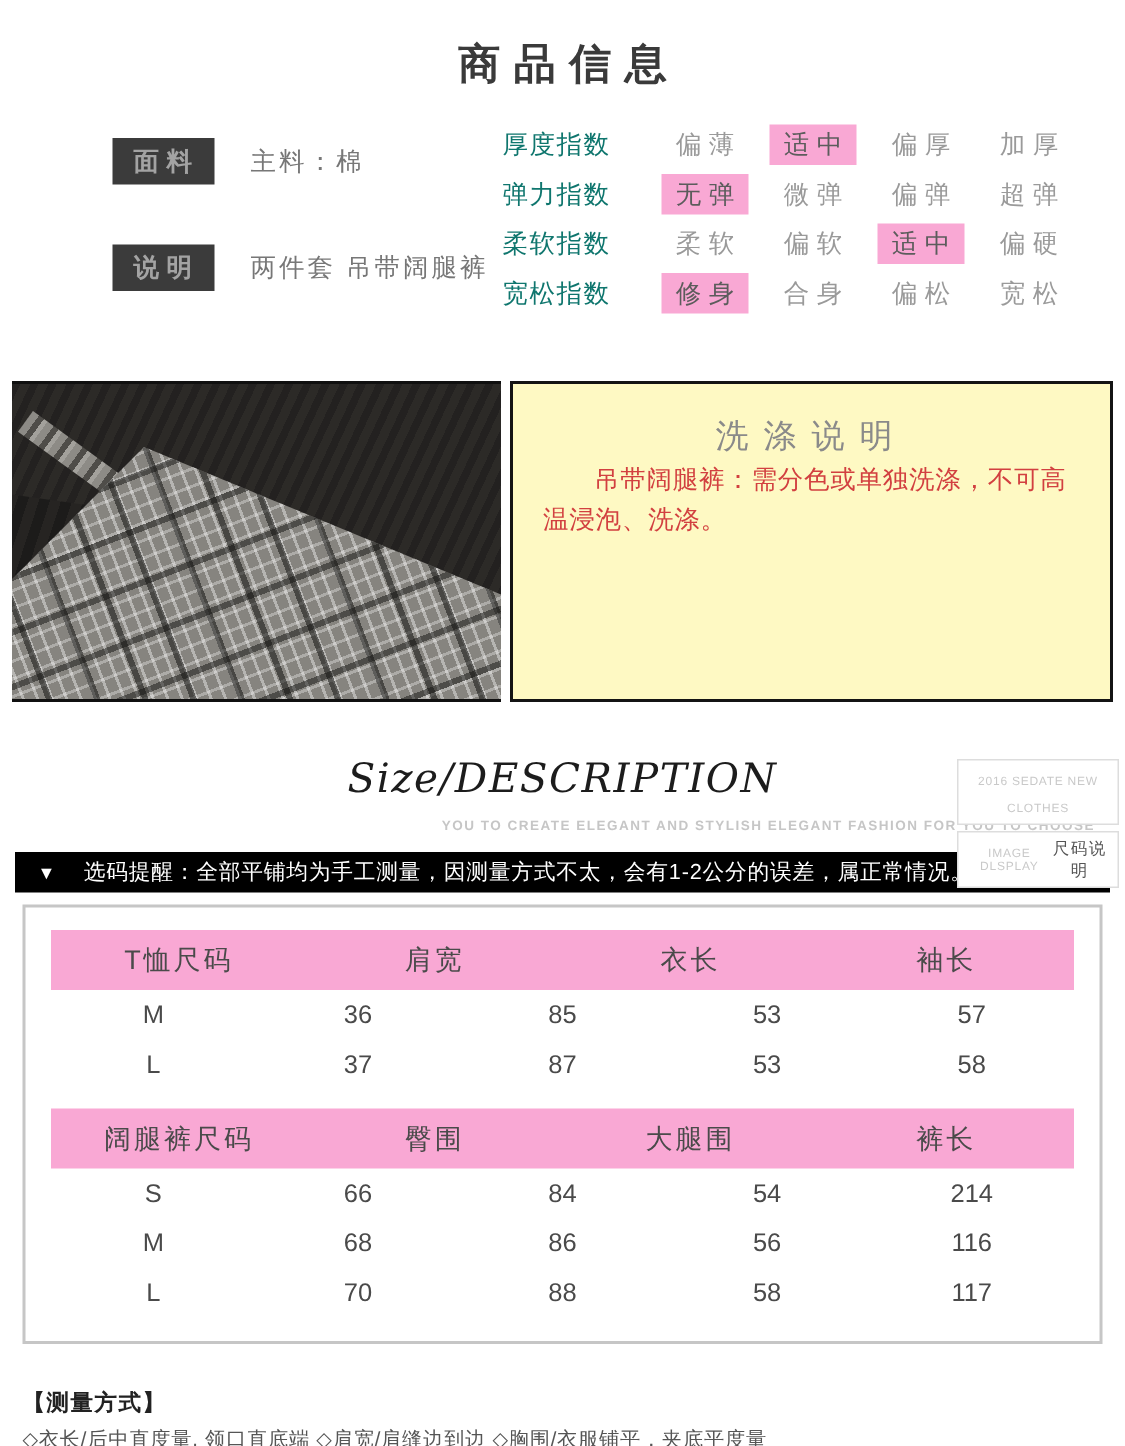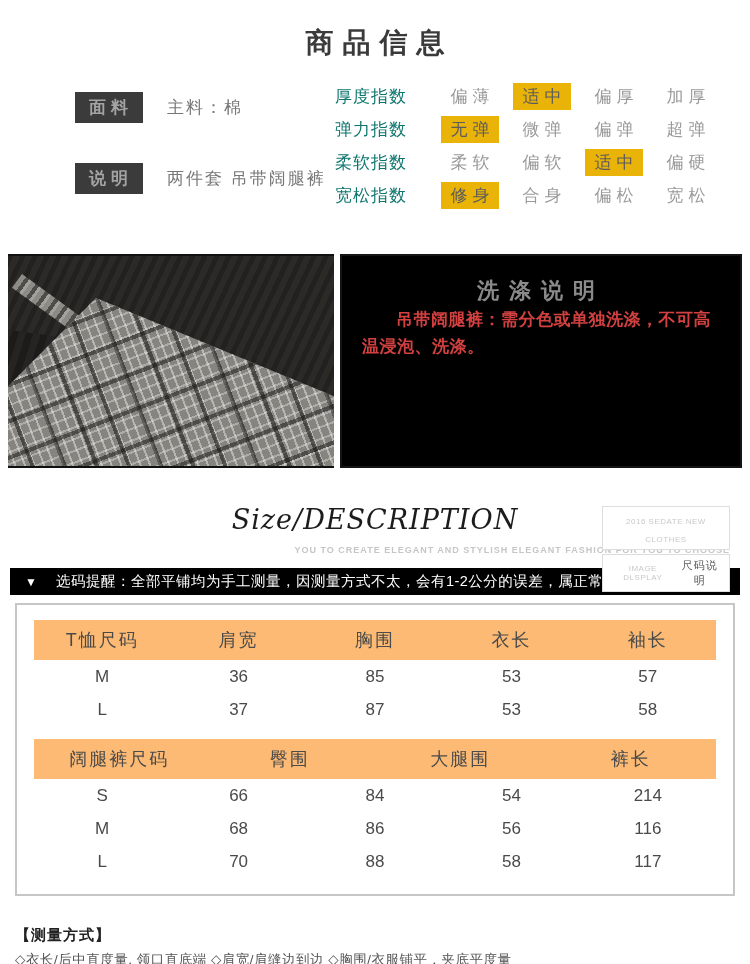--- a/index.html
+++ b/index.html
@@ -15,67 +15,67 @@
   .info { display:flex; padding:16px 35px 0 35px; }
   .info-left { width:305px; padding-top:14px; }
   .pair { display:flex; align-items:center; margin-bottom:40px; }
   .badge { background:#3b3b3b; color:#a3a3a3; font-size:17px; font-weight:bold; letter-spacing:5px; padding:4px 10px 4px 14px;margin-left:40px; }
   .pair .val { color:#777; font-size:17px; margin-left:24px; letter-spacing:2px; }
 
   .idx { flex:1; padding-top:2px; }
   .idx-row { display:flex; align-items:center; height:33px; font-size:17px; }
   .idx-row .lbl { color:#0f766e; letter-spacing:1px; width:92px; }
   .idx-row .opt { color:#9a9a9a; letter-spacing:5px; padding:2px 2px 2px 7px; margin-left:14px; text-align:center; min-width:58px; }
-  .idx-row .opt.hl { background:#eab308; color:#5c5c5c; }
+  .idx-row .opt.hl { background:#f9a8d4; color:#5c5c5c; }
 
   
   .media { display:flex; margin:20px 8px 0 8px; height:214px; }
   .photo { width:326px; height:214px; position:relative; overflow:hidden; flex:none;
            background:repeating-linear-gradient(115deg,#232120 0 5px,#2c2a27 5px 11px);
            border-top:2px solid #101010; border-bottom:2px solid #101010; }
   .photo .fold { position:absolute; left:-20px; bottom:-10px; width:120px; height:140px;
            background:repeating-linear-gradient(100deg,#1c1b1a 0 7px,#262422 7px 14px); transform:rotate(8deg); }
   .photo .swatch { position:absolute; left:0; top:0; width:100%; height:100%;
            clip-path:polygon(0 105%, 0 62%, 27% 20%, 105% 70%, 105% 105%); overflow:hidden; }
   .photo .swatch .plaid { position:absolute; left:-45%; top:-25%; width:200%; height:170%; transform:rotate(-21deg);
            background:
              repeating-linear-gradient(90deg, rgba(20,20,18,.55) 0 4px, rgba(0,0,0,0) 4px 30px),
              repeating-linear-gradient(0deg, rgba(20,20,18,.5) 0 4px, rgba(0,0,0,0) 4px 34px),
              repeating-linear-gradient(90deg, rgba(255,255,255,.4) 0 2px, rgba(0,0,0,0) 2px 9px),
              repeating-linear-gradient(0deg, rgba(255,255,255,.32) 0 2px, rgba(0,0,0,0) 2px 11px),
              #86847f; }
   .photo .strap { position:absolute; left:14px; top:18px; width:150px; height:17px; transform:rotate(36deg); transform-origin:left top;
            background:repeating-linear-gradient(90deg,#8d8b86 0 5px,#4f4d49 5px 9px,#a3a19c 9px 12px); }
-  .wash { flex:1; border:2px solid #141414; margin-left:6px; background:#000000; padding:12px 20px 0 20px;font-weight:bold; }
+  .wash { flex:1; border:2px solid #141414; margin-left:6px; background:#fef9c3; padding:12px 20px 0 20px; }
   .wash-title { text-align:center; font-size:22px; color:#8a8a8a; letter-spacing:10px; margin-top:8px; }
   .wash-body { margin-top:16px; font-size:17px; line-height:1.6; color:#8b8b8b; text-indent:2em; letter-spacing:0.5px; }
   .wash-warn { font-size:17px; line-height:1.6; color:#d24040; text-indent:2em; letter-spacing:0.5px; }
 
   
   .size-hd { position:relative; margin-top:36px; }
   .size-title { text-align:center; font-family:"DejaVu Serif","Liberation Serif",serif; font-style:italic;
                 font-size:27px; color:#1c1c1c; letter-spacing:1px; }
-  .tags { position:absolute; right:20px; top:2px; width:128px; }
+  .tags { position:absolute; right:4px; top:2px; width:108px; }
   .tag { border:1px solid #ddd; background:#fff; text-align:center; padding:3px 2px; margin-bottom:4px; }
   .tag .en { color:#c9c9c9; font-size:8px; letter-spacing:0.5px; }
   .tag2 { display:flex; align-items:center; justify-content:space-between; padding:3px 6px; }
   .tag2 .cn { color:#555; font-size:11px; letter-spacing:1px; }
   .sub-row { display:flex; align-items:flex-end; margin:10px 10px 0 10px;flex-direction:column; }
   .sub-row .rule { flex:1; height:1px; background:#e0e0e0; }
   .sub-row .sub { font-size:9px; color:#c6c6c6; letter-spacing:1px; margin:0 10px; font-weight:bold; }
 
   .notice { display:flex; align-items:center; background:#000; color:#fff; height:27px; margin:13px 10px 0 10px; }
   .notice .tri { font-size:12px; margin:0 19px 0 15px; }
   .notice .txt { font-size:14.5px; letter-spacing:0.5px; }
 
   
   .tbl-box { margin:8px 15px 0 15px; border:2px solid #c6c6c6; padding:15px 17px 16px 17px; }
   .trow { display:flex; text-align:center; align-items:center; }
   .trow .tc { flex:1; }
-  .thead { background:#fdba74; height:40px; font-size:18px; color:#4a4a4a; letter-spacing:2px; }
+  .thead { background:#f9a8d4; height:40px; font-size:18px; color:#4a4a4a; letter-spacing:2px; }
   .tdata { height:33px; font-size:17px; color:#4a4a4a; }
   .tbl-gap { height:13px; }
 
   
   .measure { margin:30px 15px 0 15px; }
   .m-title { font-size:15px; font-weight:bold; color:#222; letter-spacing:1px; }
   .m-line { font-size:13.5px; color:#555; margin-top:6px; letter-spacing:0.5px; }
 </style>
 </head>
 <body>
@@ -164,21 +164,20 @@
 <div class="notice">
   <span class="tri">▼</span>
   <span class="txt">选码提醒：全部平铺均为手工测量，因测量方式不太，会有1-2公分的误差，属正常情况。</span>
 </div>
 
 <div class="tbl-box">
 
   <div class="trow thead">
     <div class="tc">T恤尺码</div>
     <div class="tc">肩宽</div>
-    <div class="tc">胸围</div>
     <div class="tc">衣长</div>
     <div class="tc">袖长</div>
   </div>
   <div class="trow tdata">
     <div class="tc">M</div>
     <div class="tc">36</div>
     <div class="tc">85</div>
     <div class="tc">53</div>
     <div class="tc">57</div>
   </div>

